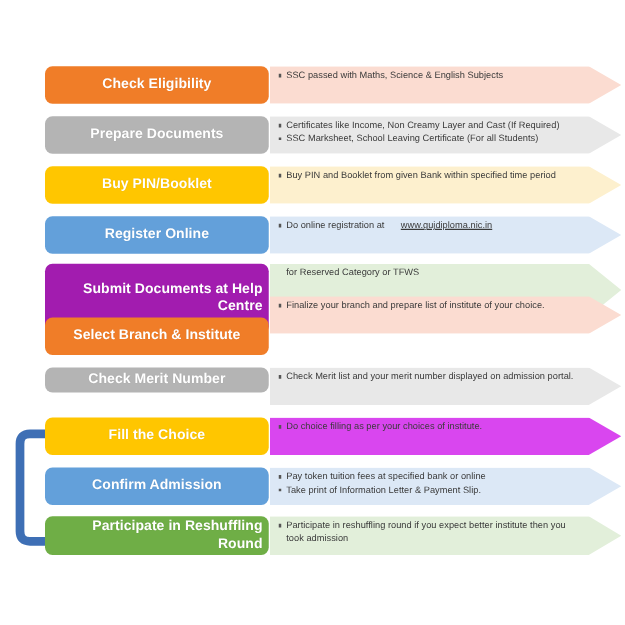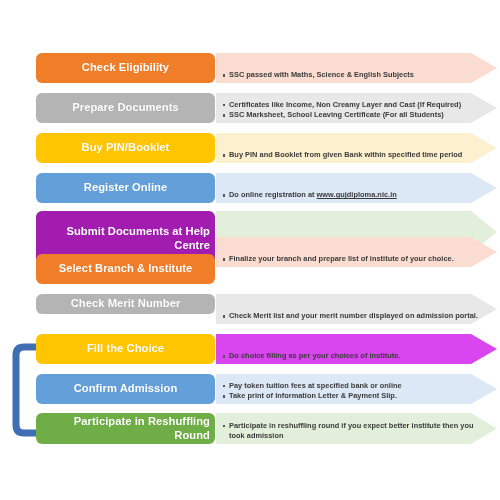--- a/index.html
+++ b/index.html
@@ -62,24 +62,23 @@
   }
 
   
   .banner {
     position: absolute;
     left: 216px;
     width: 281px;
     box-sizing: border-box;
     display: flex;
     flex-direction: column;
-    justify-content: flex-end;
+    justify-content: flex-start;
     padding: 2px 34px 2px 7px;
     clip-path: polygon(0 0, calc(100% - 26px) 0, 100% 50%, calc(100% - 26px) 100%, 0 100%);
-    font-weight: bold;
   }
 
   .banner .line {
     position: relative;
     font-size: 7.4px;
     line-height: 1.45;
     color: #3a3a3a;
     padding-left: 6px;
     white-space: nowrap;
     letter-spacing: 0.02px;
@@ -92,20 +91,21 @@
     width: 2.4px;
     height: 2.4px;
     background: #555555;
   }
   .banner .line.cont::before {
     display: none;
   }
   .banner .link {
     text-decoration: underline;
     color: #3a3a3a;
+    margin-left: 11px;
   }
 </style>
 </head>
 <body>
 
 <div id="canvas">
 
   <svg class="loop-arrow" viewBox="0 0 52 110" xmlns="http://www.w3.org/2000/svg">
     <path d="M 50 100 L 16 100 Q 8 100 8 92 L 8 22 Q 8 14 16 14 L 34 14" fill="none" stroke="#3E6FB5" stroke-width="7" stroke-linecap="butt"></path>
     <path d="M 33 6 L 48 14 L 33 22 Z" fill="#3E6FB5"></path>

